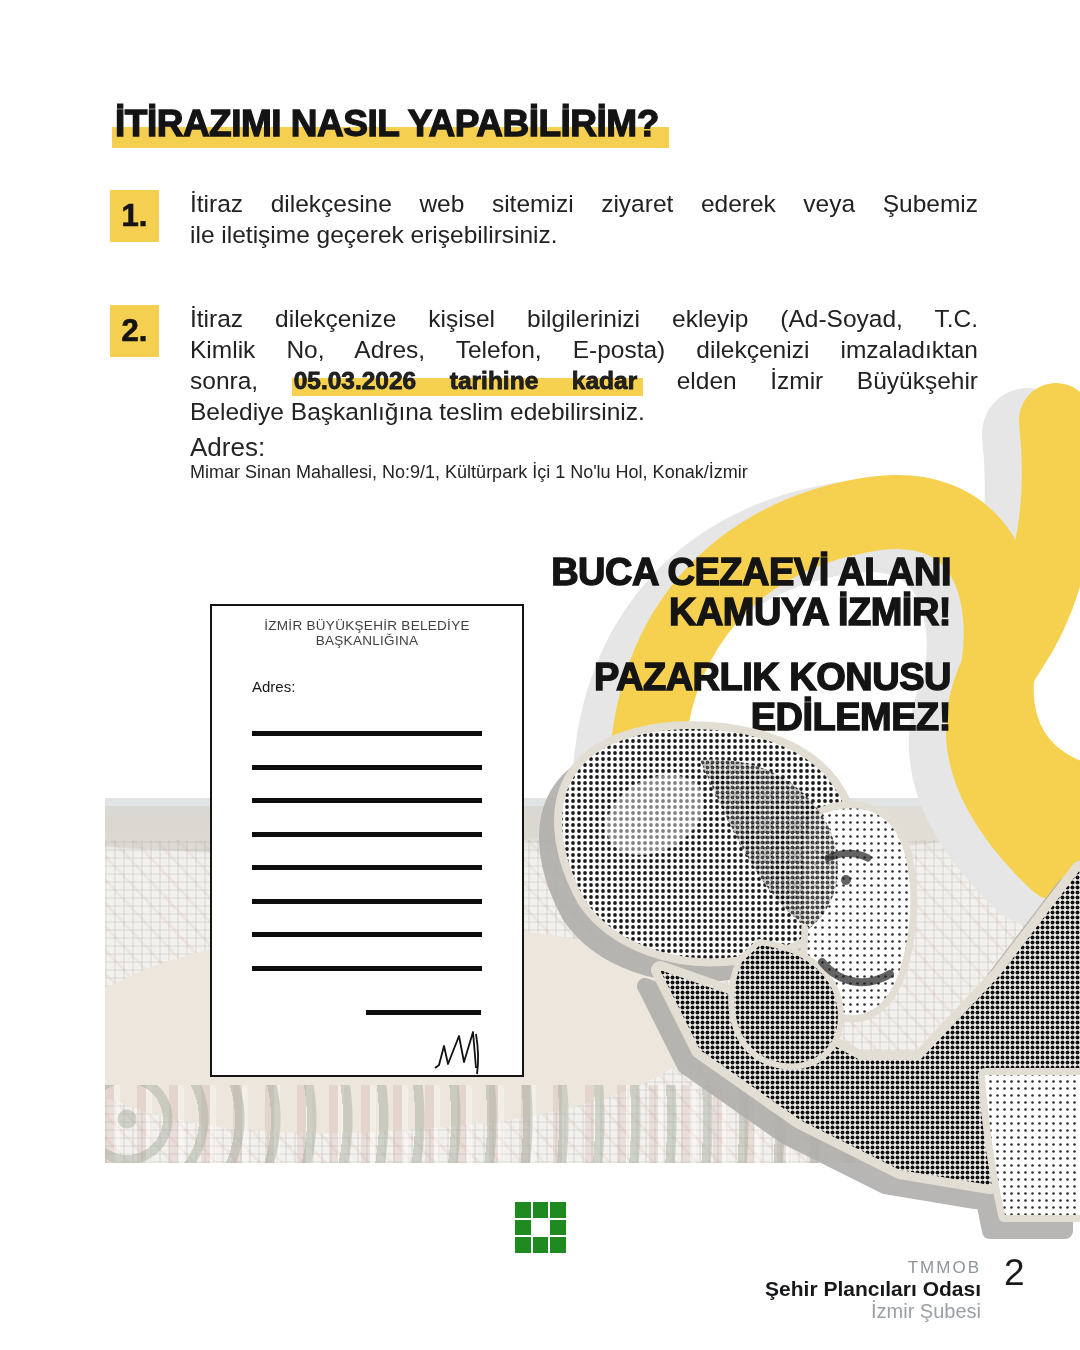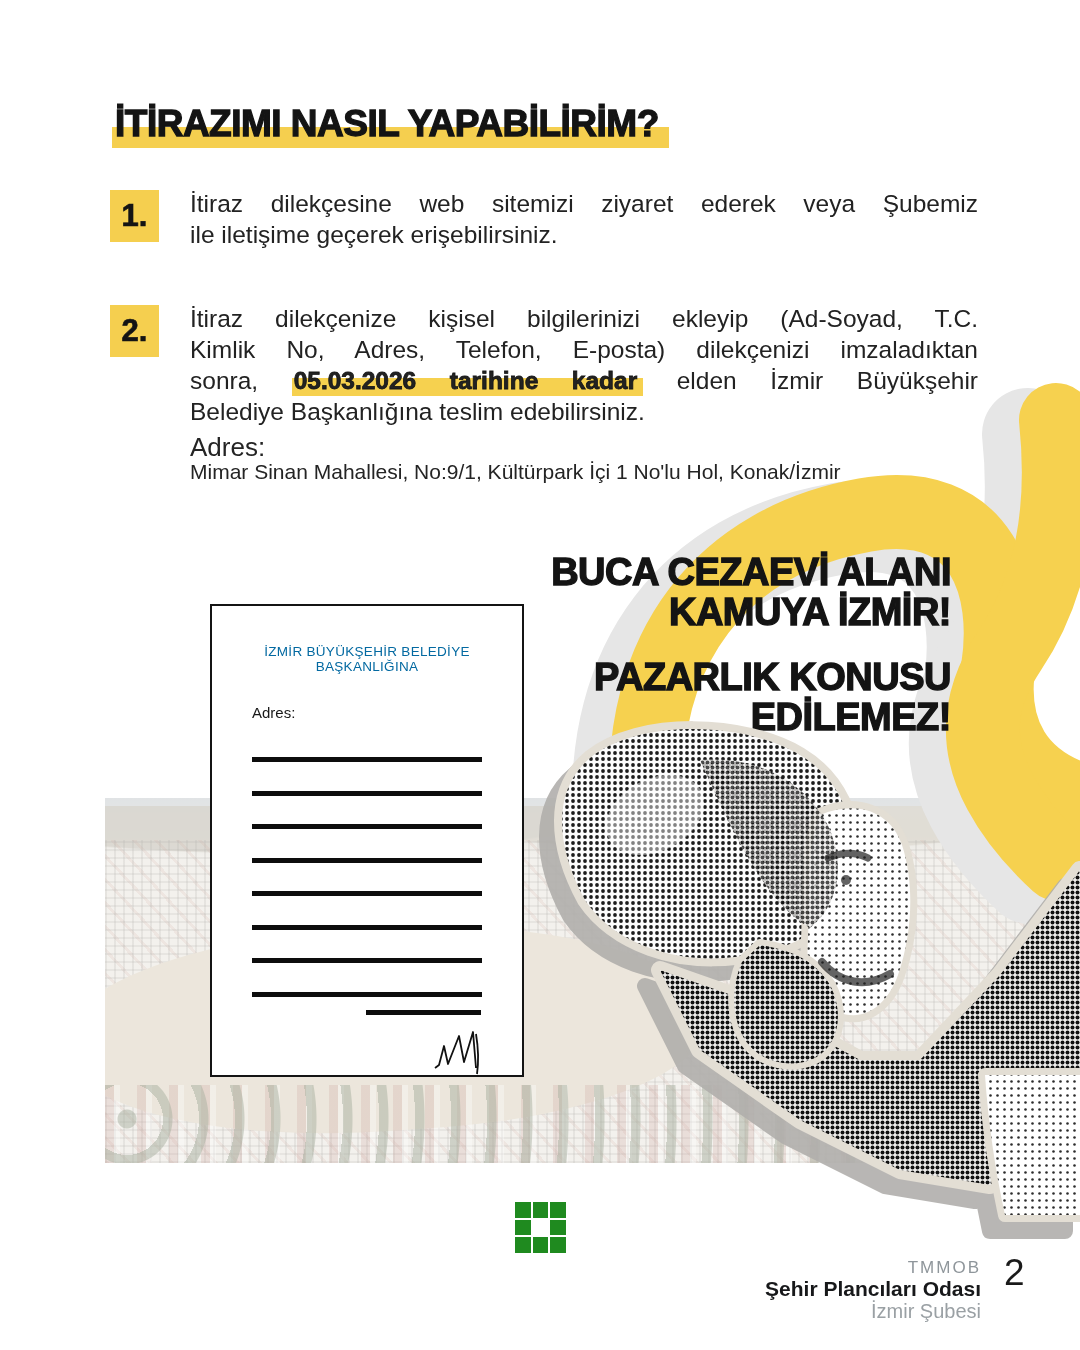--- a/index.html
+++ b/index.html
@@ -21,21 +21,21 @@
   .step-body{margin-left:80px;width:788px;font-size:24.5px;color:#222;}
   .tline{line-height:31px;white-space:nowrap;}
   .tline.just{white-space:normal;text-align:justify;text-align-last:justify;}
   .mark{font-weight:700;-webkit-text-stroke:.8px #141414;
         background:linear-gradient(#f6d14f,#f6d14f) no-repeat left bottom/100% 18px;
         padding:0 6px 2px 2px;}
 
   
   .address{position:absolute;left:190px;top:435px;color:#242424;}
   .addr-label{font-size:26px;line-height:24px;}
-  .addr-value{font-size:21px;line-height:26px;}
+  .addr-value{font-size:18px;line-height:26px;}
 
   
   .slogan{position:absolute;right:122px;top:545px;text-align:right;color:#141414;
           font-size:38px;font-weight:900;letter-spacing:-.5px;-webkit-text-stroke:1.4px #141414;
           line-height:40px;}
   .slogan p{margin:7px;}
   .slogan p + p{margin-top:25px;}
 
   
   .photo{position:absolute;left:105px;top:798px;width:975px;height:365px;opacity:.5;
@@ -52,21 +52,21 @@
                  repeating-linear-gradient(47deg,rgba(168,92,72,.17) 0 3px,transparent 3px 16px);}
   .photo .field{position:absolute;left:-40px;top:128px;width:640px;height:205px;
       background:#dacfba;border-radius:45% 55% 42% 50%;transform:rotate(-4deg);}
   .photo .trees{position:absolute;left:0;right:0;bottom:0;height:78px;
       background:repeating-radial-gradient(circle at 22px 34px,rgba(84,99,68,.5) 0 9px,rgba(0,0,0,0) 10px 36px),
                  repeating-linear-gradient(90deg,rgba(152,72,60,.25) 0 9px,rgba(255,255,255,.35) 9px 15px,transparent 15px 32px);}
 
   
   .doc{position:absolute;left:210px;top:604px;width:314px;height:473px;background:#fff;
        border:2px solid #141414;box-sizing:border-box;}
-  .doc-header{margin:38px 12px 0;text-align:center;font-size:13.5px;letter-spacing:.3px;color:#0369a1;}
+  .doc-header{margin:12px 12px 0;text-align:center;font-size:13.5px;letter-spacing:.3px;color:#404040;}
   .doc-konu{margin:30px 0 0 40px;font-size:15px;color:#181818;}
   .doc-rules{margin:36px 40px 0;}
   .rule{height:5px;background:#0d0d0d;margin-bottom:28.5px;}
   .rule-short{position:absolute;right:41px;top:404px;width:115px;height:5px;background:#0d0d0d;}
   .doc-sign{position:absolute;right:38px;top:422px;}
 
   
   .logo{position:absolute;left:515px;top:1202px;width:51px;height:51px;
         display:grid;grid-template-columns:repeat(3,1fr);grid-template-rows:repeat(3,1fr);gap:2px;}
   .logo .cell{background:#1f8a1f;}

